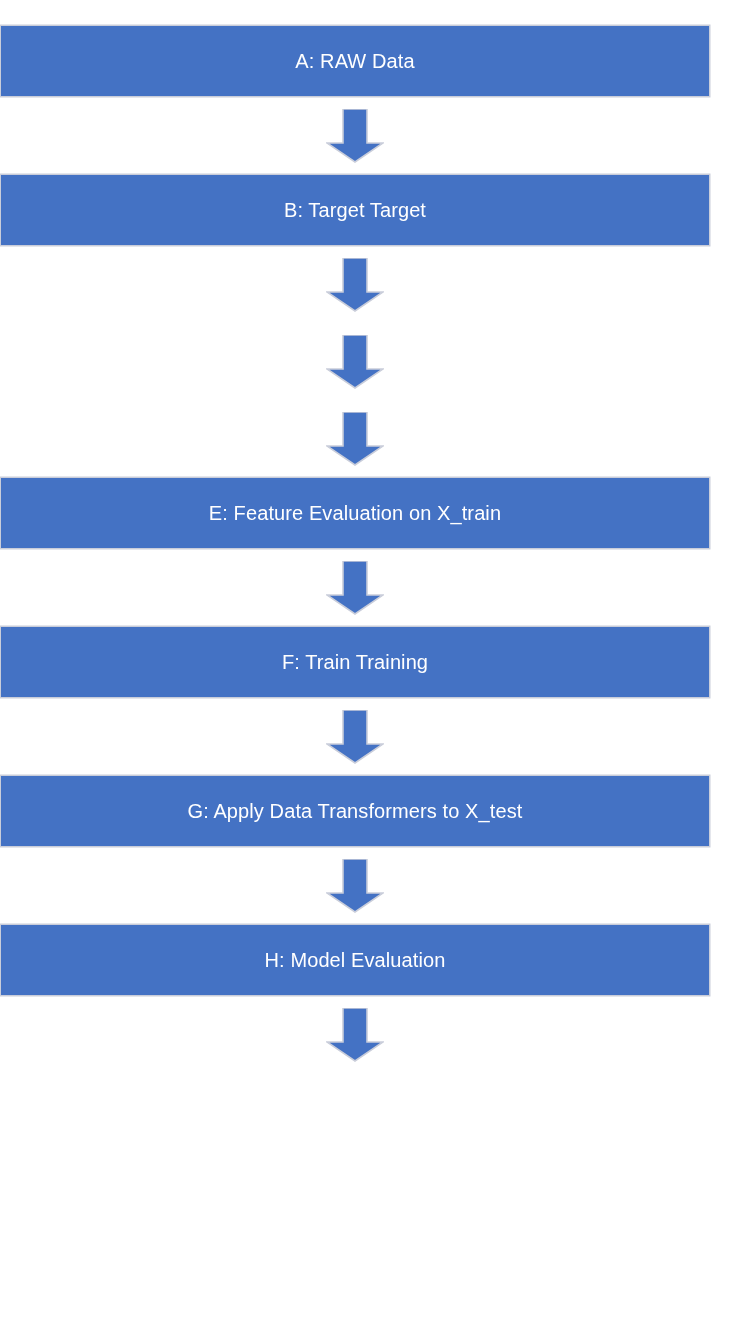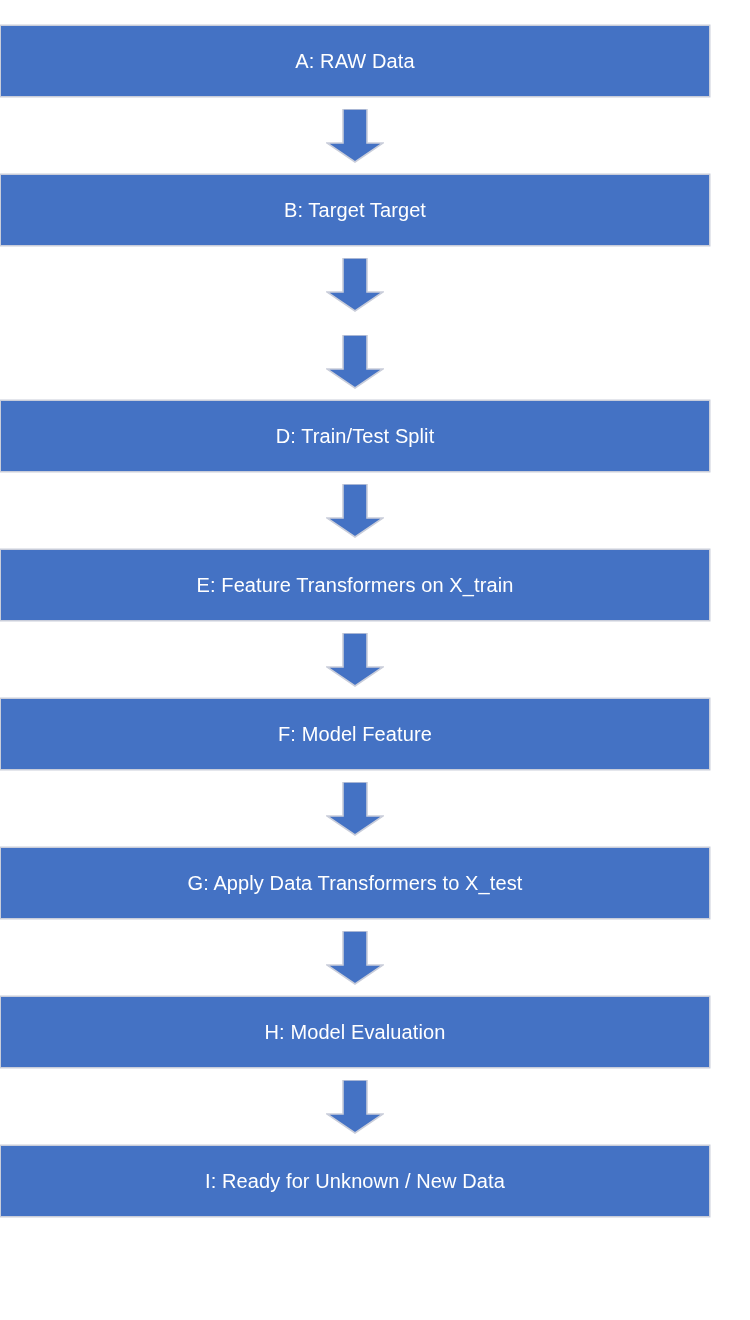--- a/index.html
+++ b/index.html
@@ -92,45 +92,40 @@
       <polygon points="17,0 41,0 41,34 57,34 29,53 1,34 17,34" fill="#4472C4" stroke="#C9CDDA" stroke-width="1.6" stroke-linejoin="miter"></polygon>
     </svg>
   </div>
 
   <div class="connector">
     <svg class="arrow-svg" viewBox="0 0 58 54">
       <polygon points="17,0 41,0 41,34 57,34 29,53 1,34 17,34" fill="#4472C4" stroke="#C9CDDA" stroke-width="1.6" stroke-linejoin="miter"></polygon>
     </svg>
   </div>
 
+  <div class="connector">
+    <svg class="arrow-svg" viewBox="0 0 58 54">
+      <polygon points="17,0 41,0 41,34 57,34 29,53 1,34 17,34" fill="#4472C4" stroke="#C9CDDA" stroke-width="1.6" stroke-linejoin="miter"></polygon>
+    </svg>
+  </div>
+
   <div class="flow-step">
     <div class="node">
-      <span class="node-label">D: Train/Test Split</span>
+      <span class="node-label">E: Feature Evaluation on X_train</span>
     </div>
   </div>
   <div class="connector">
     <svg class="arrow-svg" viewBox="0 0 58 54">
       <polygon points="17,0 41,0 41,34 57,34 29,53 1,34 17,34" fill="#4472C4" stroke="#C9CDDA" stroke-width="1.6" stroke-linejoin="miter"></polygon>
     </svg>
   </div>
 
   <div class="flow-step">
     <div class="node">
-      <span class="node-label">E: Feature Transformers on X_train</span>
-    </div>
-  </div>
-  <div class="connector">
-    <svg class="arrow-svg" viewBox="0 0 58 54">
-      <polygon points="17,0 41,0 41,34 57,34 29,53 1,34 17,34" fill="#4472C4" stroke="#C9CDDA" stroke-width="1.6" stroke-linejoin="miter"></polygon>
-    </svg>
-  </div>
-
-  <div class="flow-step">
-    <div class="node">
-      <span class="node-label">F: Model Feature</span>
+      <span class="node-label">F: Train Training</span>
     </div>
   </div>
   <div class="connector">
     <svg class="arrow-svg" viewBox="0 0 58 54">
       <polygon points="17,0 41,0 41,34 57,34 29,53 1,34 17,34" fill="#4472C4" stroke="#C9CDDA" stroke-width="1.6" stroke-linejoin="miter"></polygon>
     </svg>
   </div>
 
   <div class="flow-step">
     <div class="node">
@@ -147,19 +142,14 @@
     <div class="node">
       <span class="node-label">H: Model Evaluation</span>
     </div>
   </div>
   <div class="connector">
     <svg class="arrow-svg" viewBox="0 0 58 54">
       <polygon points="17,0 41,0 41,34 57,34 29,53 1,34 17,34" fill="#4472C4" stroke="#C9CDDA" stroke-width="1.6" stroke-linejoin="miter"></polygon>
     </svg>
   </div>
 
-  <div class="flow-step">
-    <div class="node">
-      <span class="node-label">I: Ready for Unknown / New Data</span>
-    </div>
-  </div>
 
 </div>
 
 </body></html>

